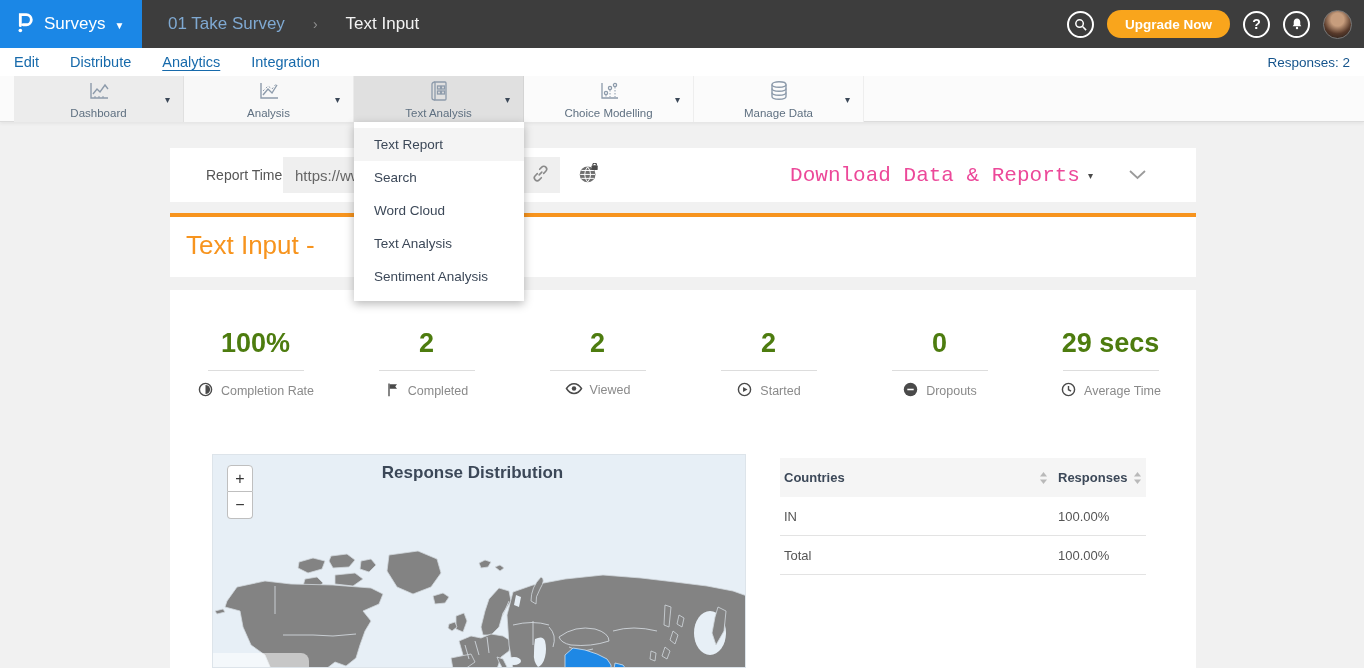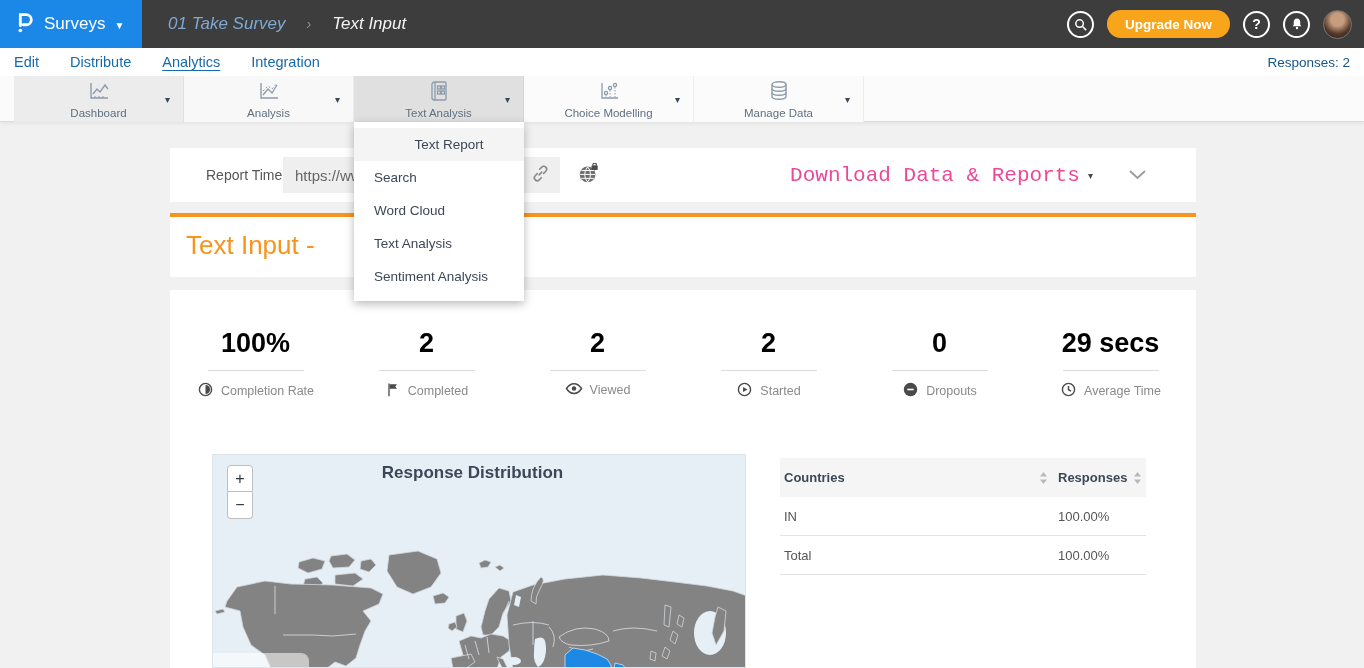--- a/index.html
+++ b/index.html
@@ -5,21 +5,21 @@
   * { box-sizing: border-box; margin: 0; padding: 0; }
   html,body { width:1364px; height:668px; }
   body { font-family: "Liberation Sans","DejaVu Sans",sans-serif; background:#f1f1f1; }
   .screen { position:relative; width:1364px; height:668px; overflow:hidden; background:#f1f1f1; }
 
   
   .header { position:absolute; left:0; top:0; width:1364px; height:48px; background:#3d3d3d; display:flex; align-items:center; }
   .brand { width:142px; height:48px; background:#1b87e6; display:flex; align-items:center; padding-left:13px; gap:9px; cursor:pointer; }
   .brand-name { color:#fff; font-size:17px; }
   .brand-caret { color:#fff; font-size:10px; margin-top:2px; }
-  .breadcrumb { display:flex; align-items:center; gap:21px; margin-left:26px; font-size:17px;font-style:italic; }
+  .breadcrumb { display:flex; align-items:center; gap:28px; margin-left:26px; font-size:17px; }
   .bc-parent { color:#7fa9d2; cursor:pointer; }
   .bc-sep { color:#8f8f8f; font-size:14px; }
   .bc-current { color:#f3f3f3; }
   .header-right { position:absolute; right:12px; top:0; height:48px; display:flex; align-items:center; gap:13px; }
   .hicon { width:27px; height:27px; border:2px solid #fff; border-radius:50%; display:flex; align-items:center; justify-content:center; color:#fff; font-weight:bold; font-size:14px; cursor:pointer; }
   .upgrade-btn { height:28px; padding:0 18px; background:#f9a51c; border:none; border-radius:15px; color:#fff; font-weight:bold; font-size:13.5px; cursor:pointer; font-family:inherit; }
   .avatar { width:29px; height:29px; border-radius:50%; background:radial-gradient(circle at 50% 32%, #c79d7d 28%, #57392a 62%, #1d1a18 100%); border:1px solid #777; cursor:pointer; }
 
   
   .nav { position:absolute; left:0; top:48px; width:1364px; height:28px; background:#fff; display:flex; align-items:center; padding-left:14px; gap:31px; }
@@ -35,21 +35,21 @@
   .tab .tcaret { position:absolute; right:13px; top:18px; font-size:10px; color:#3c4858; }
   .tab0 { left:14px;  background:#ececec; }
   .tab1 { left:184px; background:#f8f8f8; }
   .tab2 { left:354px; background:#e0e0e0; }
   .tab3 { left:524px; background:#fbfbfb; }
   .tab4 { left:694px; background:#fbfbfb; }
 
   
   .menu { position:absolute; left:354px; top:122px; width:170px; background:#fff; box-shadow:0 3px 9px rgba(0,0,0,.28); padding:6px 0 8px; z-index:60; }
   .menu-item { height:33px; line-height:33px; padding-left:20px; font-size:13.5px; color:#3c4858; cursor:pointer; }
-  .menu-item.hl { background:#f4f4f4;text-align:center; }
+  .menu-item.hl { background:#f4f4f4; }
 
   
   .report-card { position:absolute; left:170px; top:148px; width:1026px; height:54px; background:#fff; }
   .rl-label { position:absolute; left:36px; top:19px; font-size:14px; color:#555; }
   .url-box { position:absolute; left:113px; top:9px; width:277px; height:36px; background:#efefef; display:flex; align-items:center; padding:0 10px 0 12px; cursor:text; }
   .url-text { font-size:15px; color:#666; white-space:nowrap; overflow:hidden; flex:1; }
   .link-icon { flex:0 0 auto; cursor:pointer; }
   .globe-icon { position:absolute; left:408px; top:15px; cursor:pointer; }
   .dl-group { position:absolute; right:50px; top:0; height:54px; display:flex; align-items:center; gap:8px; }
   .dl-label { font-size:21px; color:#ec4899; cursor:pointer;font-family:Liberation Mono, monospace; }
@@ -59,21 +59,21 @@
   
   .orange-rule { position:absolute; left:170px; top:213px; width:1026px; height:4px; background:#f7941e; }
   .title-card { position:absolute; left:170px; top:217px; width:1026px; height:60px; background:#fff;padding-left:34px; }
   .page-title { position:absolute; left:16px; top:13px; font-size:26px; color:#f7941e; font-weight:500; }
 
   
   .main-card { position:absolute; left:170px; top:290px; width:1026px; height:378px; background:#fff; }
 
   .stats { position:absolute; left:0; top:38px; width:1026px; display:flex; }
   .stat { width:171px; text-align:center; }
-  .stat-value { font-size:27px; font-weight:bold; color:#000000; }
+  .stat-value { font-size:27px; font-weight:bold; color:#4d7c0f; }
   .stat-div { width:96px; margin:11px auto 10px; border-top:1px solid #ddd; }
   .stat-label { display:flex; align-items:center; justify-content:center; gap:7px; font-size:12.5px; color:#8a8a8a; }
 
   
   .map-block { position:absolute; left:42px; top:164px; width:534px; height:214px; background:#e7eff6; border:1px solid #dde4ea; overflow:hidden; }
   .map-title { position:absolute; left:0; right:13px; top:8px; text-align:center; font-size:17px; font-weight:bold; color:#3c4858; z-index:3; }
   .zoom-ctl { position:absolute; left:14px; top:10px; z-index:3; }
   .zoom-btn { display:block; width:26px; height:27px; background:#fff; border:1px solid #bfbfbf; font-size:16px; color:#333; cursor:pointer; line-height:24px; text-align:center; font-family:inherit; }
   .zoom-in { border-radius:4px 4px 0 0; }
   .zoom-out { border-radius:0 0 4px 4px; border-top:none; }

